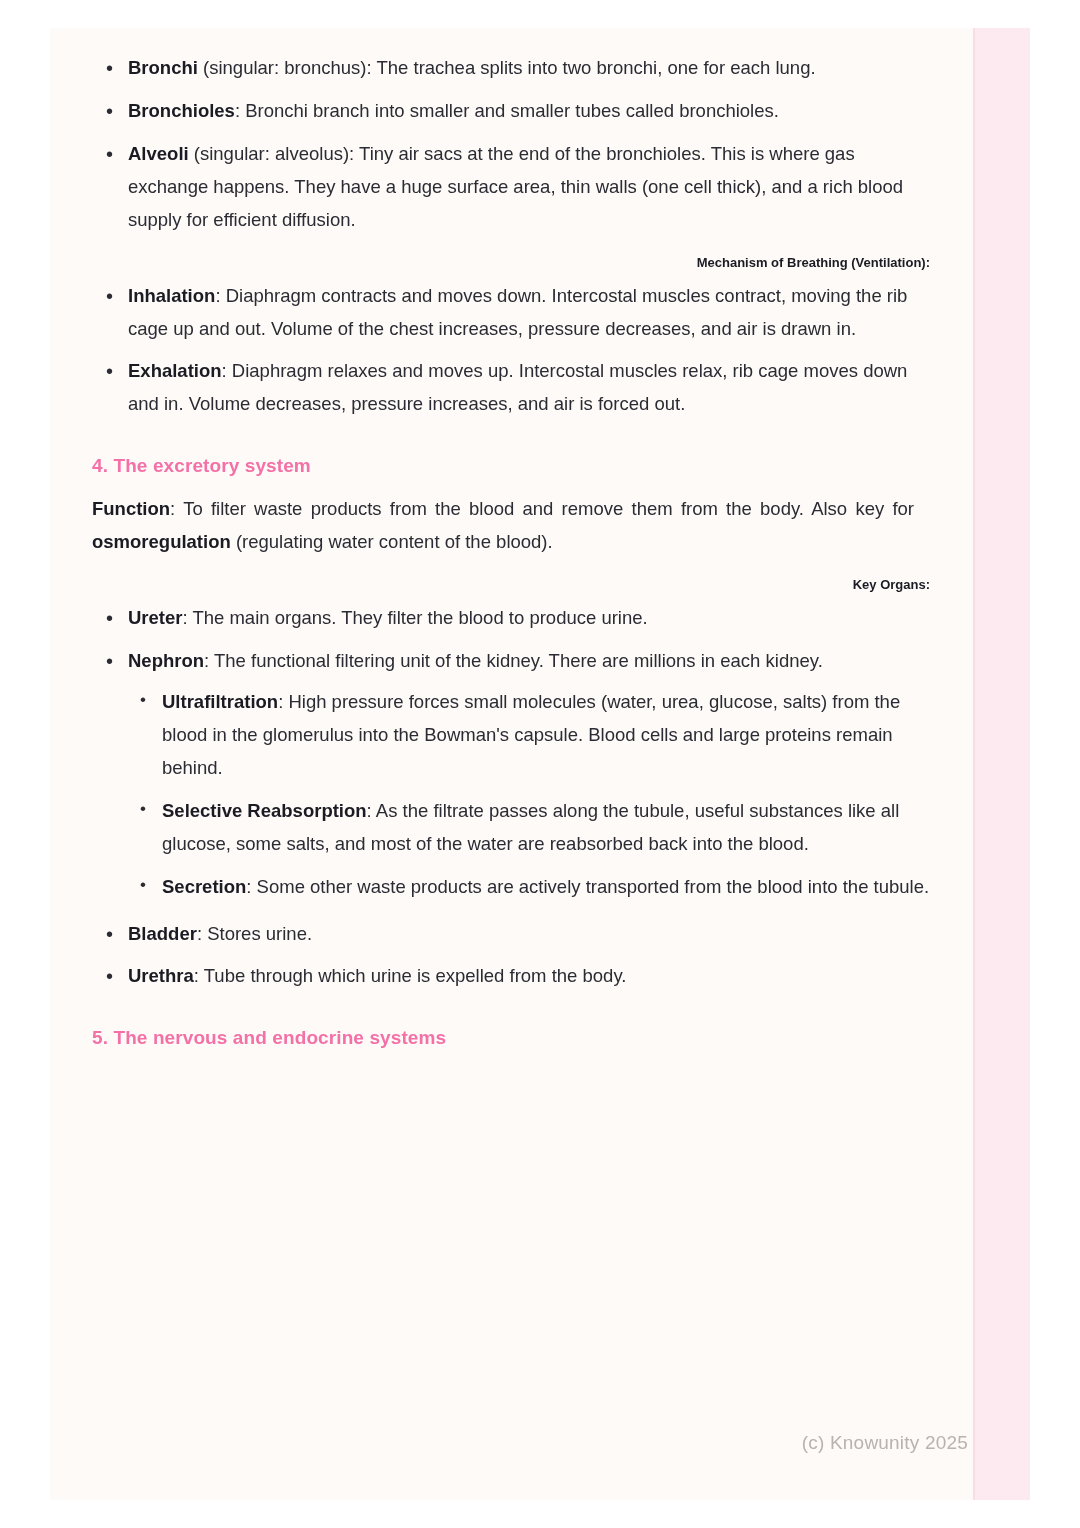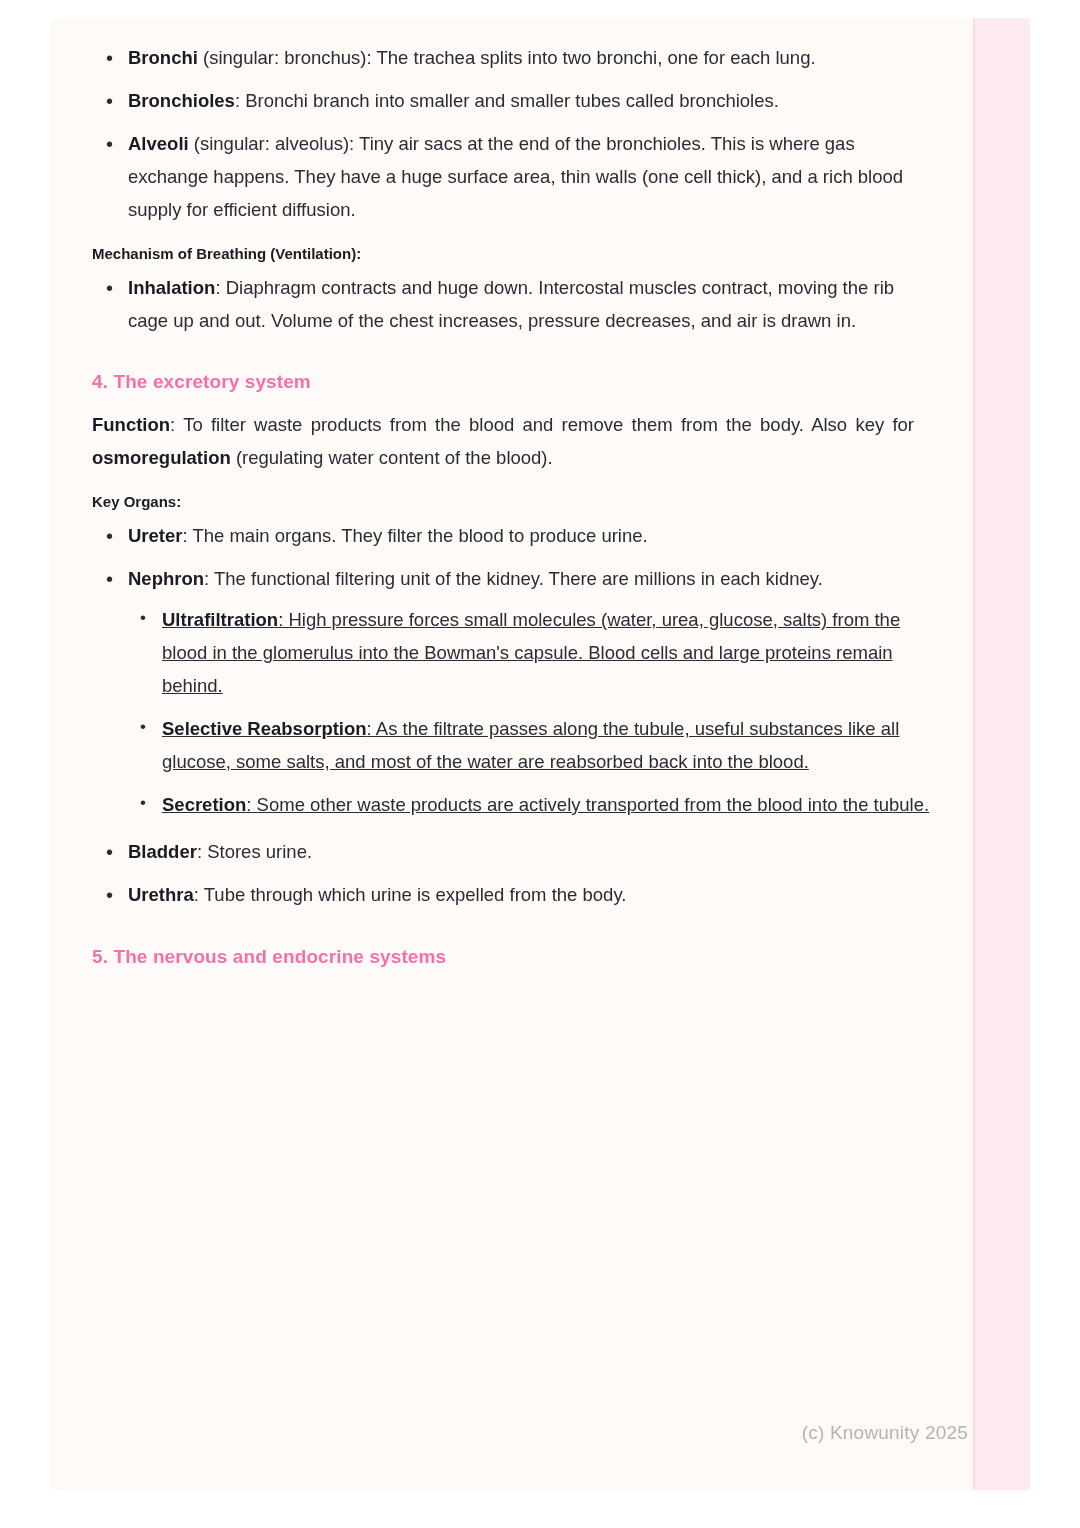--- a/index.html
+++ b/index.html
@@ -9,21 +9,21 @@
   }
   body {
     width: 1080px;
     height: 1528px;
     font-family: "Liberation Sans", sans-serif;
     -webkit-font-smoothing: antialiased;
   }
   .page {
     position: absolute;
     left: 50px;
-    top: 18px;
+    top: 28px;
     width: 980px;
     height: 1472px;
     background: #fdfaf7;
     overflow: hidden;
   }
   .page-inner {
     position: absolute;
     left: 0;
     top: 0;
     width: 925px;
@@ -76,37 +76,37 @@
     position: absolute;
     left: -22px;
     top: -1px;
     color: #2b2b33;
     font-size: 20px;
     line-height: 1.78;
   }
   ul.nested {
     margin: 8px 0 14px 0;
     padding-left: 34px;
-    text-decoration: underline;
   }
   ul.nested > li::before {
     font-size: 17px;
   }
   h2.section {
     color: #f471a8;
     font-size: 19px;
     font-weight: 600;
     margin: 34px 0 16px 0;
     letter-spacing: 0.1px;
   }
   h3.subhead {
-    font-size: 15px;
+    font-size: 13px;
     font-weight: 700;
     color: #1b1b24;
     margin: 18px 0 10px 0;
+    text-align: right;
   }
   .footer-credit {
     position: absolute;
     right: 62px;
     bottom: 46px;
     font-size: 19px;
     color: #b9b2ae;
     letter-spacing: 0.2px;
   }
 </style>
@@ -128,21 +128,24 @@
       </li>
       <li>
         <span class="b">Alveoli</span><span> (singular: alveolus): Tiny air sacs at the end of the bronchioles. This is where gas exchange happens. They have a huge surface area, thin walls (one cell thick), and a rich blood supply for efficient diffusion.</span>
       </li>
     </ul>
 
     <h3 class="subhead">Mechanism of Breathing (Ventilation):</h3>
 
     <ul>
       <li>
-        <span class="b">Inhalation</span><span>: Diaphragm contracts and huge down. Intercostal muscles contract, moving the rib cage up and out. Volume of the chest increases, pressure decreases, and air is drawn in.</span>
+        <span class="b">Inhalation</span><span>: Diaphragm contracts and moves down. Intercostal muscles contract, moving the rib cage up and out. Volume of the chest increases, pressure decreases, and air is drawn in.</span>
+      </li>
+      <li>
+        <span class="b">Exhalation</span><span>: Diaphragm relaxes and moves up. Intercostal muscles relax, rib cage moves down and in. Volume decreases, pressure increases, and air is forced out.</span>
       </li>
     </ul>
 
     <h2 class="section">4. The excretory system</h2>
 
     <p class="para"><span class="b">Function</span><span>: To filter waste products from the blood and remove them from the body. Also key for </span><span class="b">osmoregulation</span><span> (regulating water content of the blood).</span></p>
 
     <h3 class="subhead">Key Organs:</h3>
 
     <ul>

